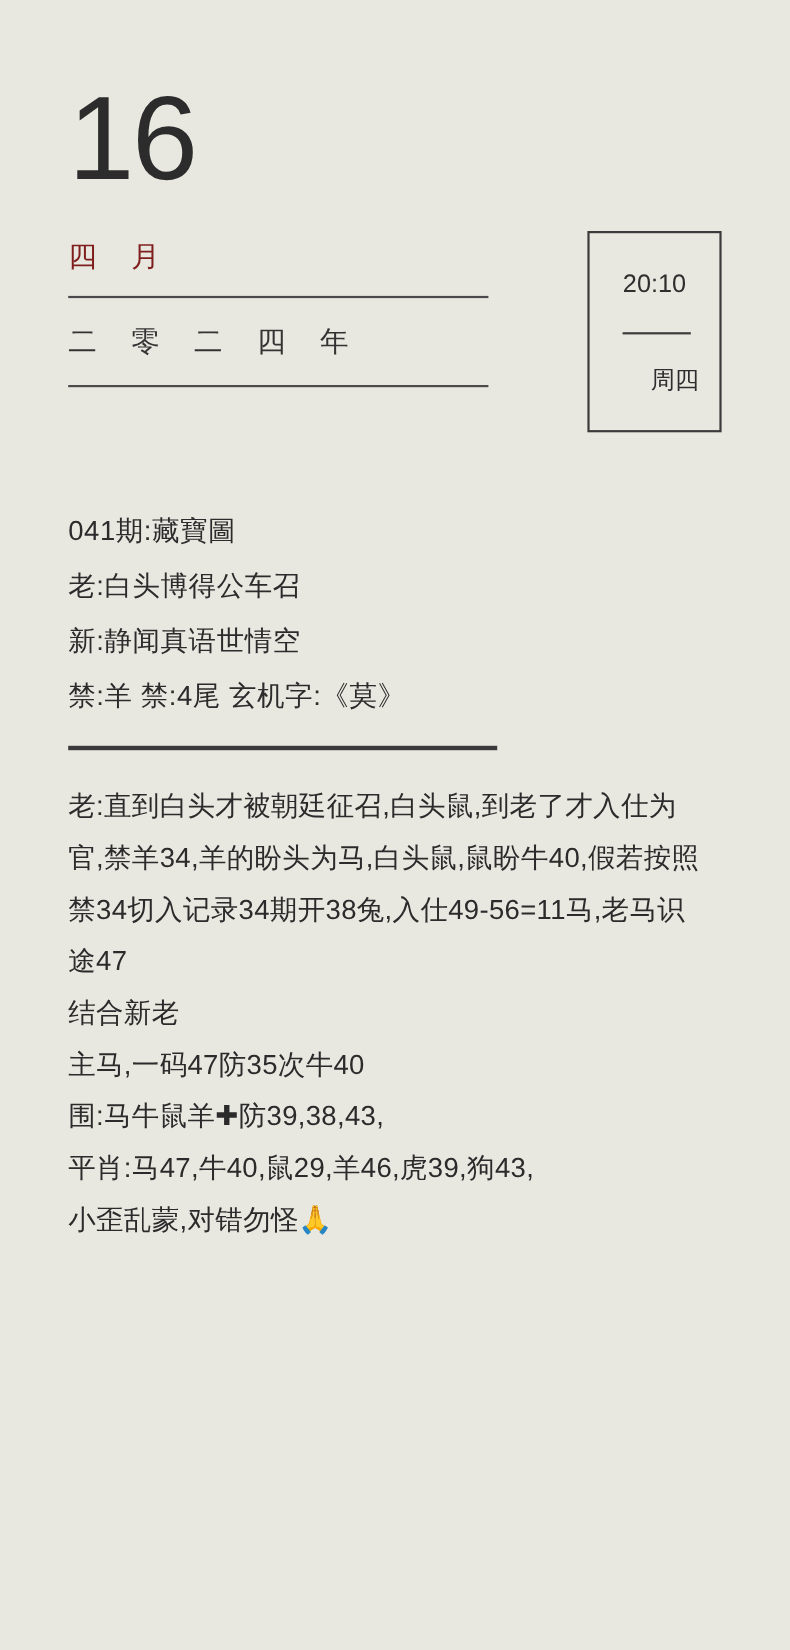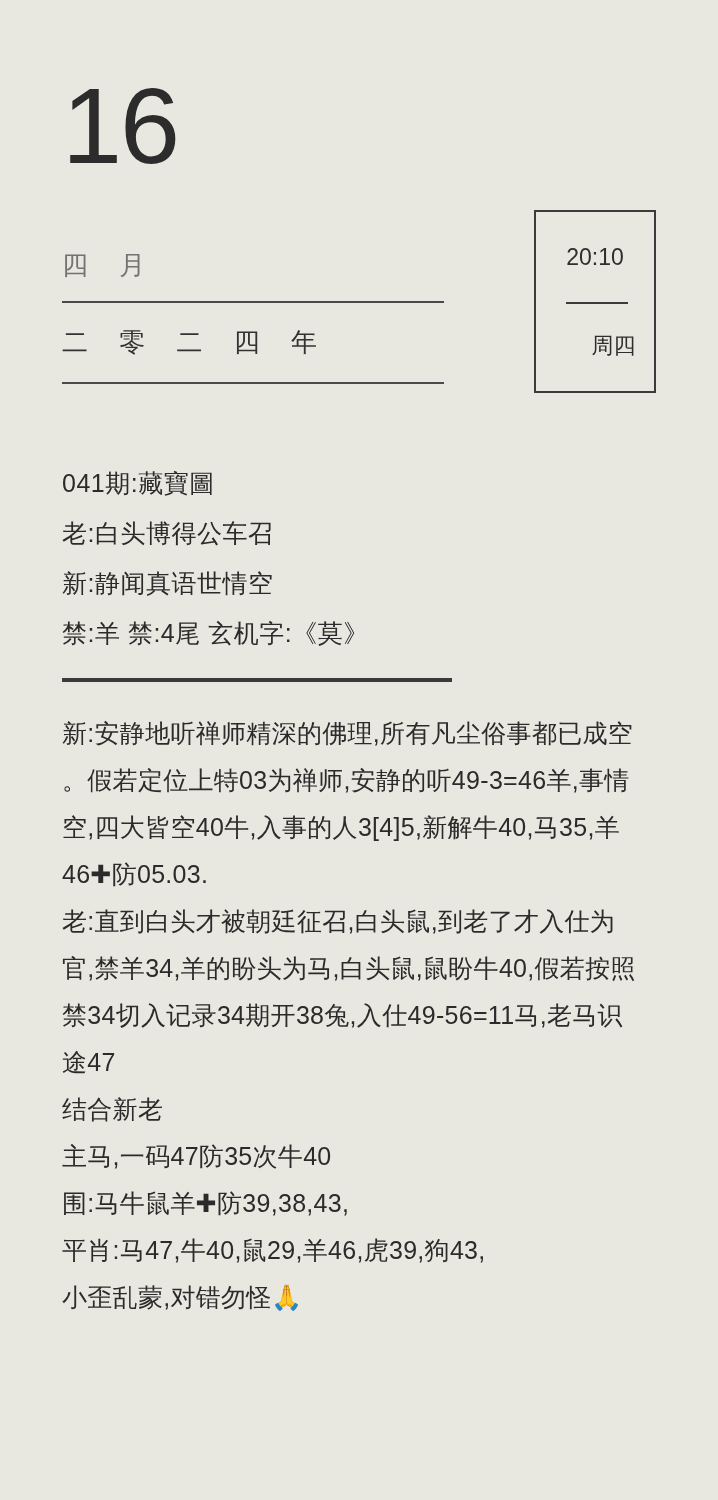--- a/index.html
+++ b/index.html
@@ -30,24 +30,24 @@
   }
   .day-number {
     font-size: 108px;
     line-height: 1.0;
     font-weight: 300;
     letter-spacing: -2px;
     color: #2c2c2c;
     font-family: "Liberation Sans", "DejaVu Sans", sans-serif;
   }
   .month {
-    margin-top: 68px;
+    margin-top: 36px;
     font-size: 26px;
     letter-spacing: 12px;
-    color: #737373;
+    color: #7f1d1d;
   }
   .rule {
     width: 382px;
     height: 2px;
     background: #4a4a4a;
     margin-top: 18px;
   }
   .year {
     margin-top: 22px;
     font-size: 26px;
@@ -165,21 +165,20 @@
   <div class="summary">
     <div class="line">041期:藏寶圖</div>
     <div class="line">老:白头博得公车召</div>
     <div class="line">新:静闻真语世情空</div>
     <div class="line">禁:羊 禁:4尾 玄机字:《莫》</div>
   </div>
 
   <div class="thick-rule"></div>
 
   <div class="body-text">
-    <p>新:安静地听禅师精深的佛理,所有凡尘俗事都已成空 。假若定位上特03为禅师,安静的听49-3=46羊,事情空,四大皆空40牛,入事的人3[4]5,新解牛40,马35,羊46✚防05.03.</p>
     <p>老:直到白头才被朝廷征召,白头鼠,到老了才入仕为官,禁羊34,羊的盼头为马,白头鼠,鼠盼牛40,假若按照禁34切入记录34期开38兔,入仕49-56=11马,老马识途47</p>
     <p>结合新老</p>
     <p>主马,一码47防35次牛40</p>
     <p>围:马牛鼠羊✚防39,38,43,</p>
     <p>平肖:马47,牛40,鼠29,羊46,虎39,狗43,</p>
     <p>小歪乱蒙,对错勿怪🙏</p>
   </div>
 
 </div>
 

